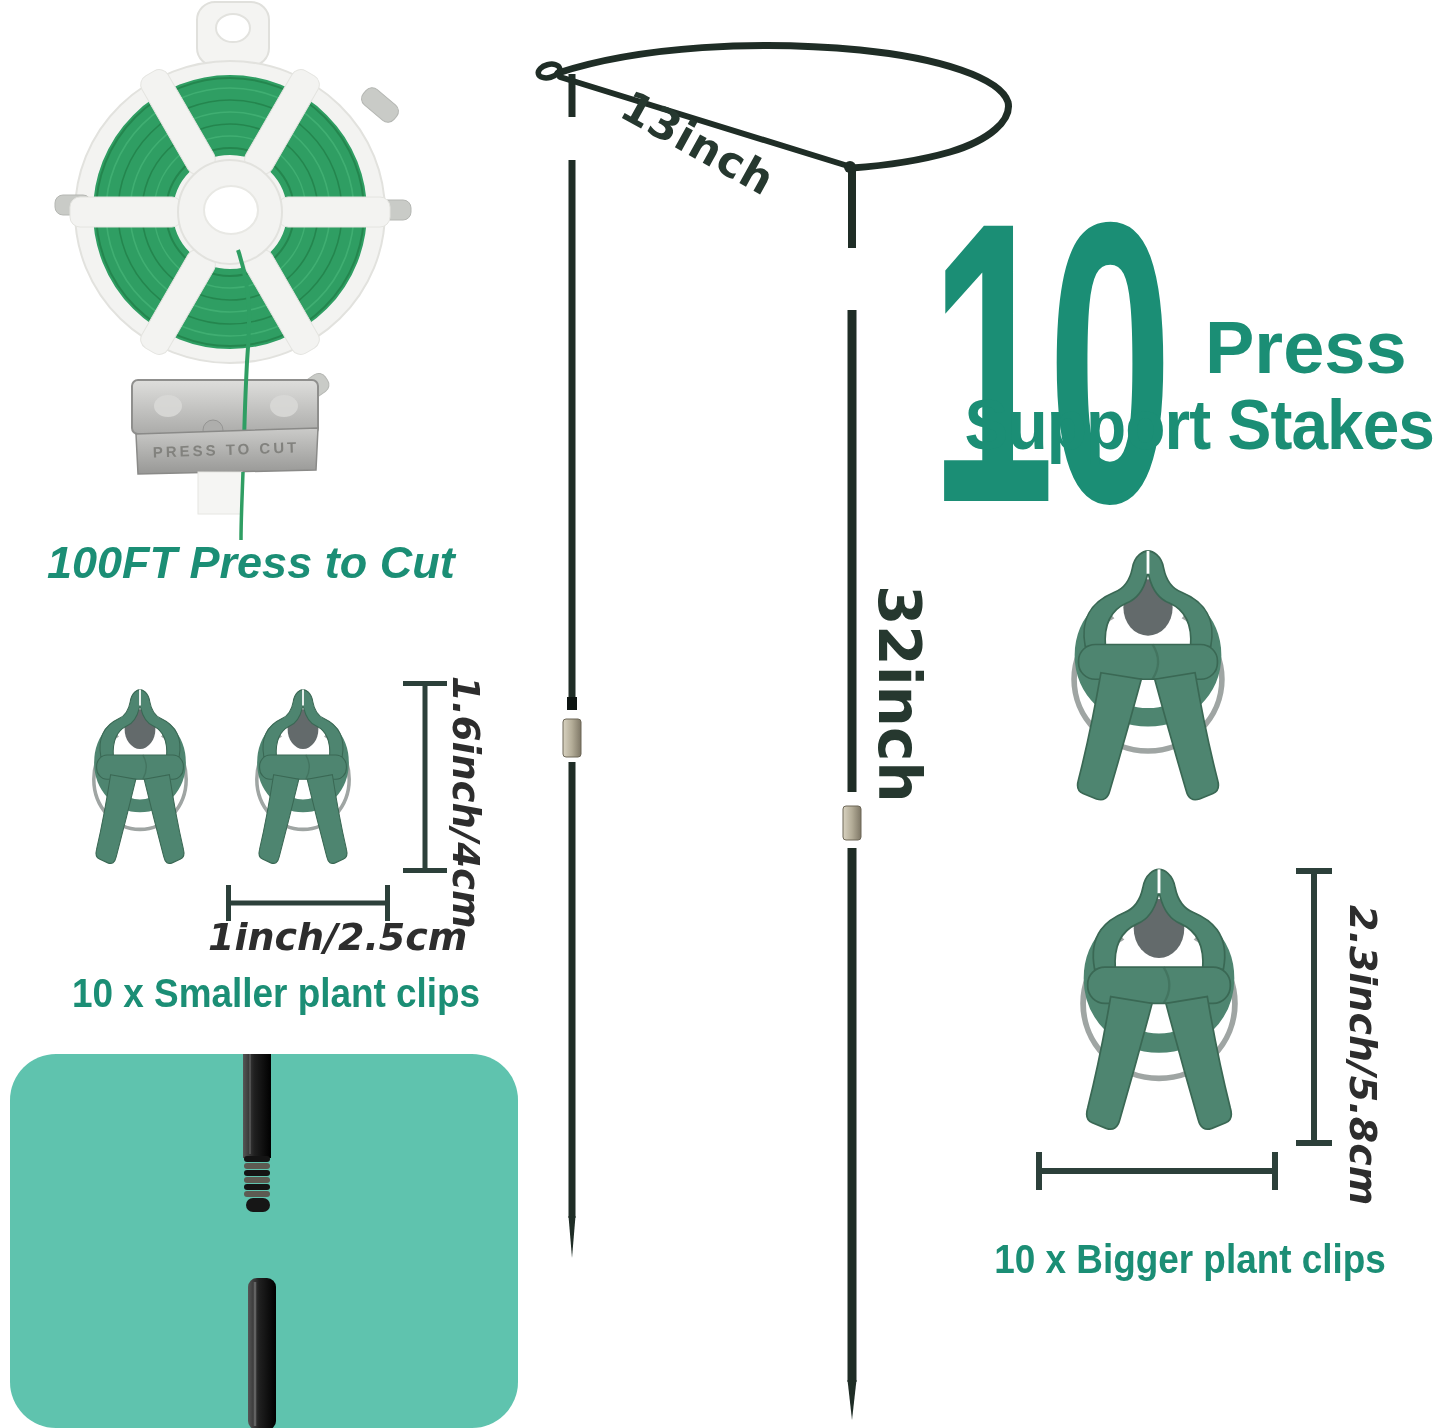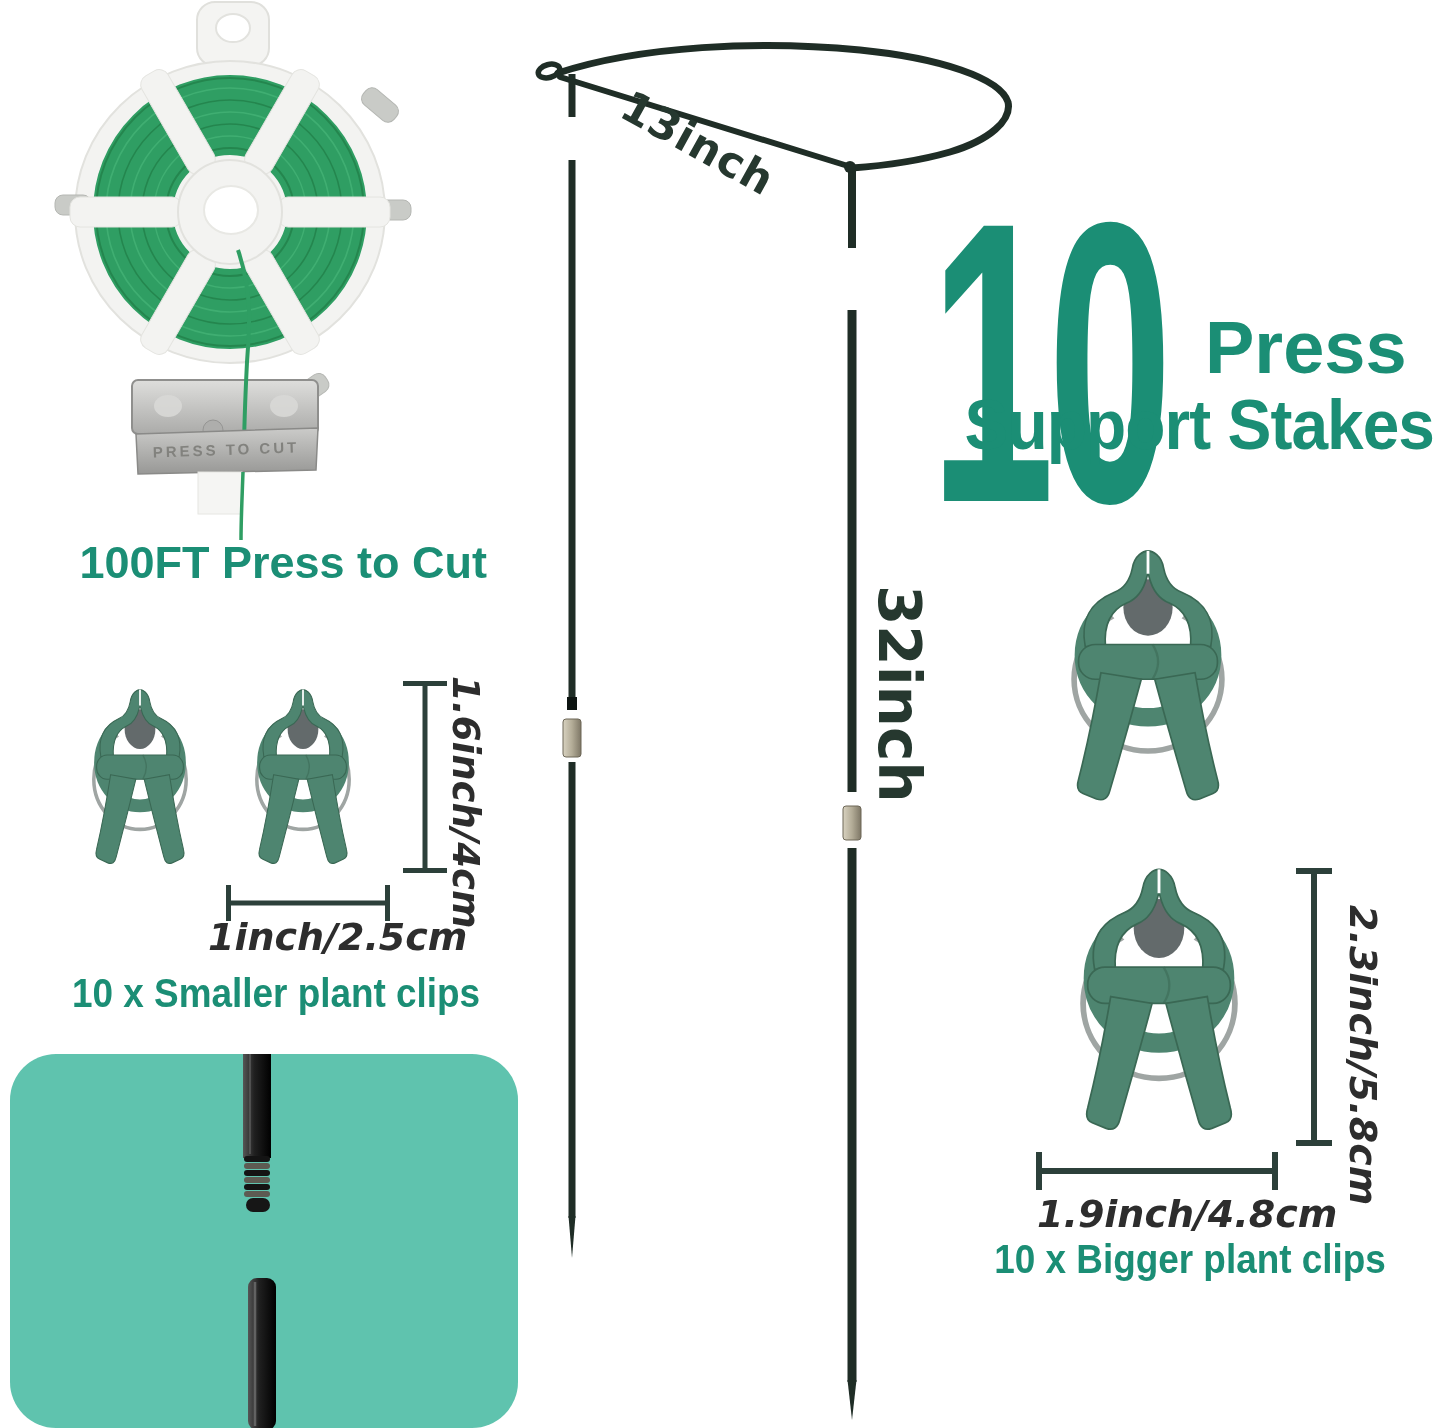--- a/index.html
+++ b/index.html
@@ -9,21 +9,21 @@
   svg{display:block;}
   .nowrap{white-space:nowrap;}
 
   
   .teal{color:var(--accent);font-weight:bold;}
   .hero-count{font-size:400px;line-height:1;letter-spacing:-12px;
               transform:scaleX(.56);transform-origin:left top;}
   .hero-line1{font-size:74px;line-height:1;}
   .hero-line2{font-size:70px;line-height:1;text-align:right;
               transform:scaleX(.94);transform-origin:100% 50%;letter-spacing:-1px;}
-  .caption{font-size:45px;text-align:right;line-height:1.1;}
+  .caption{font-size:45px;text-align:left;line-height:1.1;font-style:italic;}
   .caption-sm{font-size:41px;text-align:center;transform:scaleX(.9);transform-origin:center;}
   .dim-label{font-family:"DejaVu Sans",sans-serif;font-style:italic;font-weight:600;
              font-size:38px;color:var(--dim_text);text-align:center;}
   .slate-label{font-family:"DejaVu Sans",sans-serif;font-weight:600;color:var(--label);
                text-align:center;}
   .rot90{transform:rotate(90deg);}
   .cutter-text{font-size:15px;font-weight:bold;letter-spacing:3px;color:#82827e;
                text-align:center;transform:rotate(-2deg);}
 
   
@@ -233,17 +233,16 @@
   </svg>
   <div class="abs dim-label rot90 nowrap" style="left:1260px;top:980px;width:200px;height:50px;">2.3inch/5.8cm</div>
 
   <svg class="abs" style="left:1036px;top:1152px" width="242" height="42" viewBox="0 0 242 42">
     <g fill="var(--dim_line)">
       <rect x="0" y="0" width="6" height="38"></rect>
       <rect x="236" y="0" width="6" height="38"></rect>
       <rect x="3" y="16" width="236" height="6"></rect>
     </g>
   </svg>
-  <div class="abs dim-label nowrap" style="left:1037px;top:1192px;width:242px;">1.9inch/4.8cm</div>
 
   <div class="abs teal caption-sm nowrap" style="left:970px;top:1236px;width:440px;">10 x Bigger plant clips</div>
 
 </div>
 
 </body></html>

